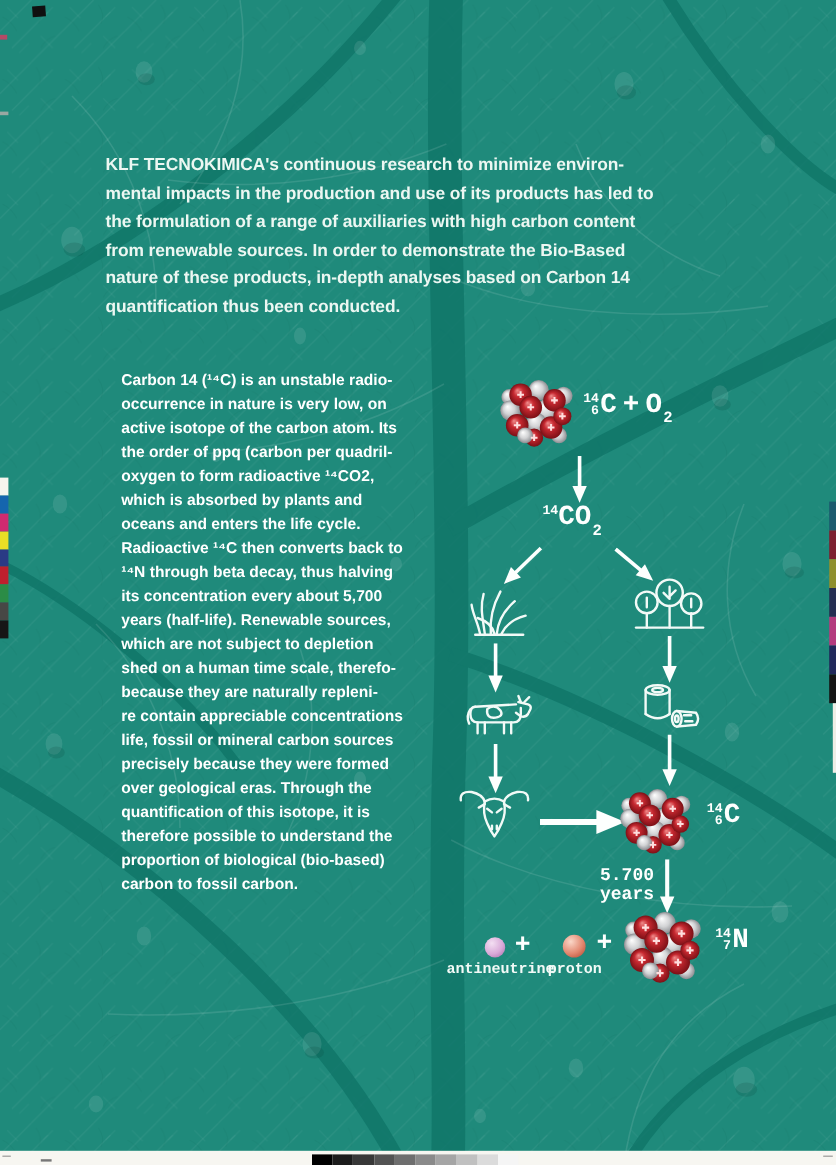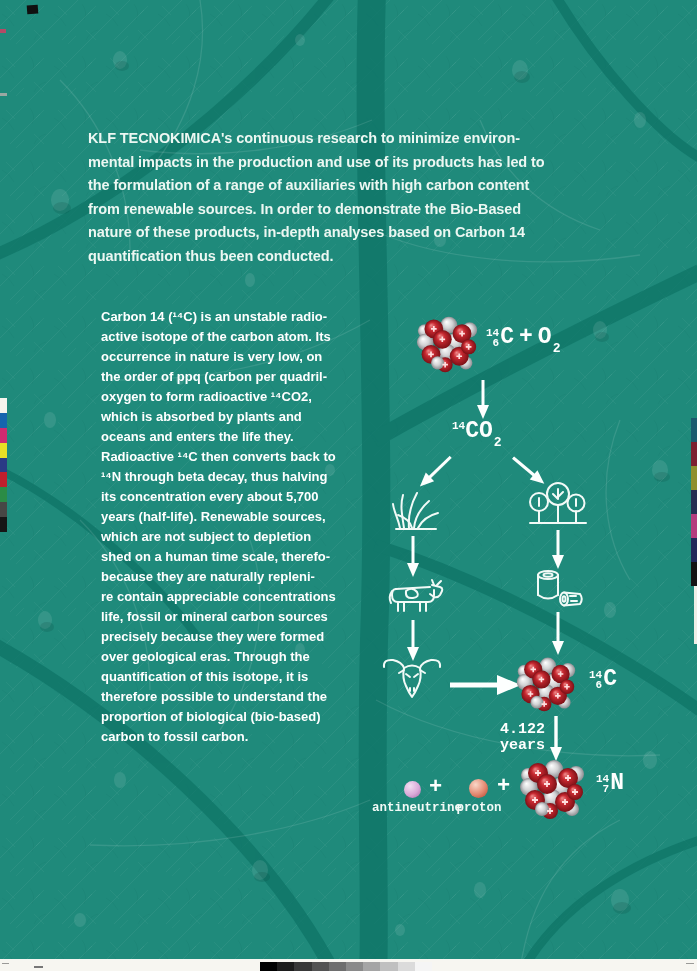--- a/index.html
+++ b/index.html
@@ -159,26 +159,26 @@
       <div>KLF TECNOKIMICA's continuous research to minimize environ-</div>
       <div>mental impacts in the production and use of its products has led to</div>
       <div>the formulation of a range of auxiliaries with high carbon content</div>
       <div>from renewable sources. In order to demonstrate the Bio-Based</div>
       <div>nature of these products, in-depth analyses based on Carbon 14</div>
       <div>quantification thus been conducted.</div>
     </div>
 
   <div class="body-col">
       <div>Carbon 14 (¹⁴C) is an unstable radio-</div>
+      <div>occurrence in nature is very low, on</div>
       <div>active isotope of the carbon atom. Its</div>
-      <div>occurrence in nature is very low, on</div>
       <div>the order of ppq (carbon per quadril-</div>
       <div>oxygen to form radioactive ¹⁴CO2,</div>
       <div>which is absorbed by plants and</div>
-      <div>oceans and enters the life they.</div>
+      <div>oceans and enters the life cycle.</div>
       <div>Radioactive ¹⁴C then converts back to</div>
       <div>¹⁴N through beta decay, thus halving</div>
       <div>its concentration every about 5,700</div>
       <div>years (half-life). Renewable sources,</div>
       <div>which are not subject to depletion</div>
       <div>shed on a human time scale, therefo-</div>
       <div>because they are naturally repleni-</div>
       <div>re contain appreciable concentrations</div>
       <div>life, fossil or mineral carbon sources</div>
       <div>precisely because they were formed</div>
@@ -304,21 +304,21 @@
       </svg>
     <div class="dg formula" style="left:589px;top:666px">
       <span class="stack">
           <span>14</span>
           <span>6</span>
         </span>
         <span>C</span>
     </div>
 
     <div class="dg half-text" style="left:499px;top:722px;width:46px">
-      <div>4.122</div>
+      <div>5.700</div>
         <div>years</div>
     </div>
     <svg class="dg" style="left:549px;top:716px" width="14" height="46">
       <line x1="7" y1="0" x2="7" y2="32" stroke="#fdfffe" stroke-width="3.4"></line>
         <polygon points="1,31 13,31 7,45" fill="#fdfffe"></polygon>
     </svg>
 
     <div class="dg sphere" style="left:404px;top:781px;width:17px;height:17px;background:radial-gradient(circle at 35% 30%, #f3dff2, #d9a9d8 55%, #a567a4)"></div>
     <div class="dg plus-big" style="left:429px;top:775px">+</div>
     <div class="dg sphere" style="left:469px;top:779px;width:19px;height:19px;background:radial-gradient(circle at 35% 30%, #fad7c8, #e2876f 55%, #b04028)"></div>

